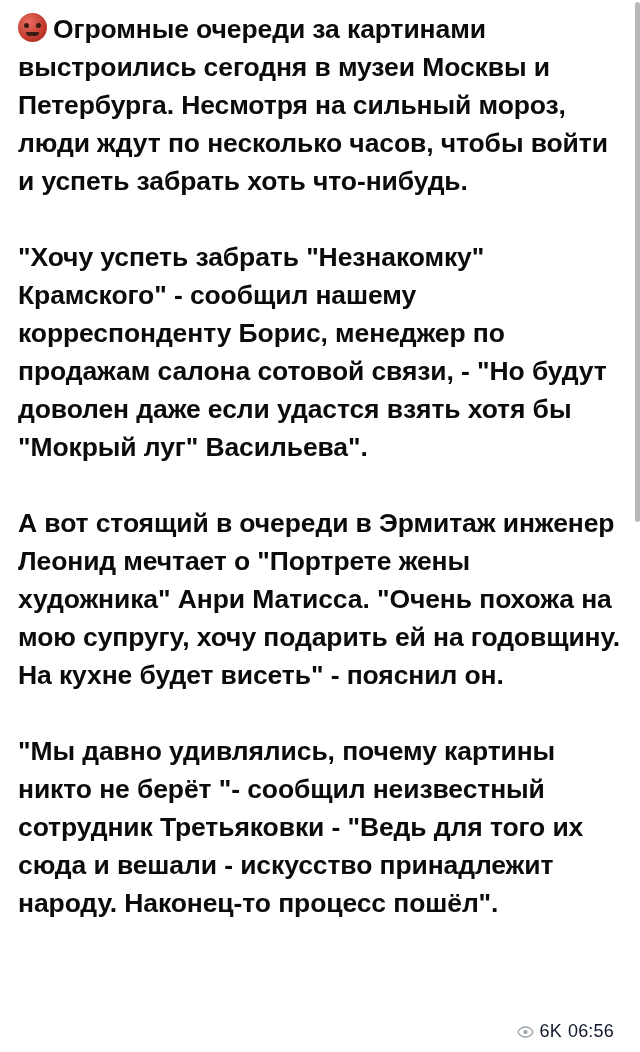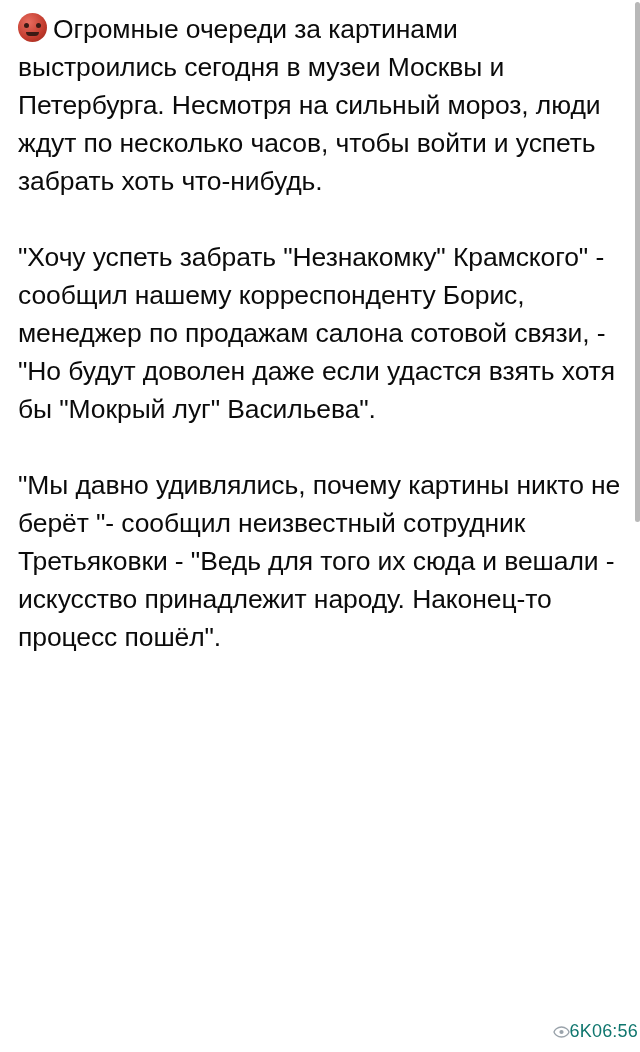--- a/index.html
+++ b/index.html
@@ -41,20 +41,21 @@
   }
   .body-text {
     font-size: 26.5px;
     line-height: 38px;
     letter-spacing: -0.1px;
     color: #0b0b0b;
     white-space: normal;
   }
   .para {
     margin: 0 0 38px 0;
+    font-weight: bold;
   }
   .para:last-of-type {
     margin-bottom: 0;
   }
   .emoji-lead {
     display: inline-block;
     width: 29px;
     height: 29px;
     border-radius: 50%;
     background: radial-gradient(circle at 36% 32%, #e86d60 0%, #c0392b 62%, #96271b 100%);
@@ -78,25 +79,26 @@
     position: absolute;
     left: 8px;
     top: 19px;
     width: 13px;
     height: 4px;
     border-radius: 0 0 7px 7px;
     background: #3b1a14;
   }
   .meta {
     position: absolute;
-    right: 2px;
+    right: 26px;
     bottom: 10px;
     display: flex;
     align-items: center;
-    color: #0f766e;
+    gap: 6px;
+    color: #0f172a;
     font-size: 18px;
     letter-spacing: 0.2px;
   }
   .eye-icon {
     display: inline-block;
     width: 17px;
     height: 12px;
     position: relative;
   }
   .eye-icon svg { display: block; }
@@ -105,20 +107,21 @@
   }
 </style>
 </head>
 <body>
 
 <div class="post">
 
   <div class="body-text">
     <p class="para"><span class="emoji-lead"></span><span>Огромные очереди за картинами выстроились сегодня в музеи Москвы и Петербурга. Несмотря на сильный мороз, люди ждут по несколько часов, чтобы войти и успеть забрать хоть что-нибудь.</span></p>
     <p class="para">"Хочу успеть забрать "Незнакомку" Крамского" - сообщил нашему корреспонденту Борис, менеджер по продажам салона сотовой связи, - "Но будут доволен даже если удастся взять хотя бы "Мокрый луг" Васильева".</p>
+    <p class="para">А вот стоящий в очереди в Эрмитаж инженер Леонид мечтает о "Портрете жены художника" Анри Матисса. "Очень похожа на мою супругу, хочу подарить ей на годовщину. На кухне будет висеть" - пояснил он.</p>
     <p class="para">"Мы давно удивлялись, почему картины никто не берёт "- сообщил неизвестный сотрудник Третьяковки - "Ведь для того их сюда и вешали - искусство принадлежит народу. Наконец-то процесс пошёл".</p>
   </div>
 
   <div class="meta">
     <span class="eye-icon">
       <svg width="17" height="12" viewBox="0 0 17 12" fill="none" xmlns="http://www.w3.org/2000/svg">
         <path d="M8.5 1C4.3 1 1.4 4.3 1 6c.4 1.7 3.3 5 7.5 5s7.1-3.3 7.5-5c-.4-1.7-3.3-5-7.5-5z" stroke="#9aa3ab" stroke-width="1.3"></path>
         <circle cx="8.5" cy="6" r="2.1" fill="#9aa3ab"></circle>
       </svg>
     </span>

